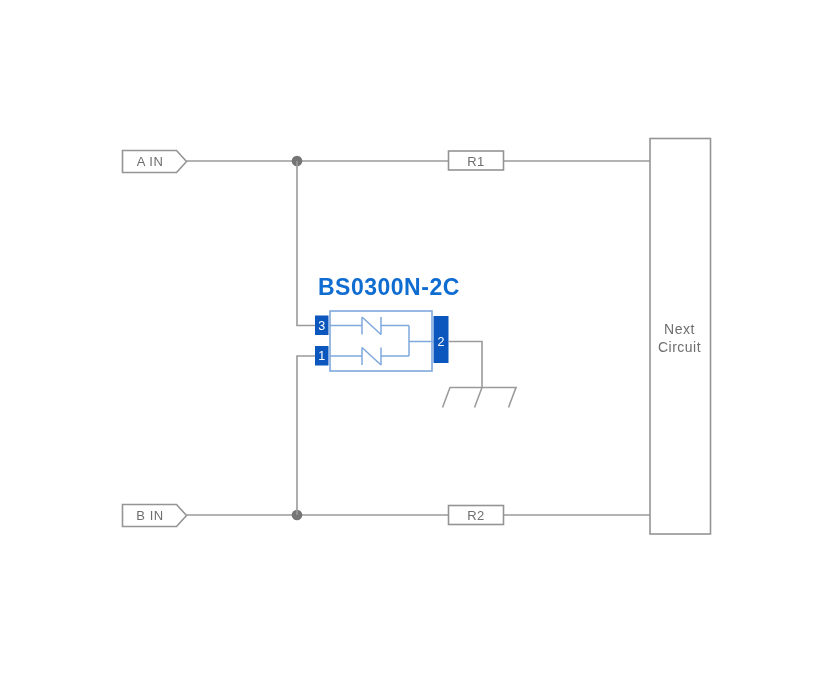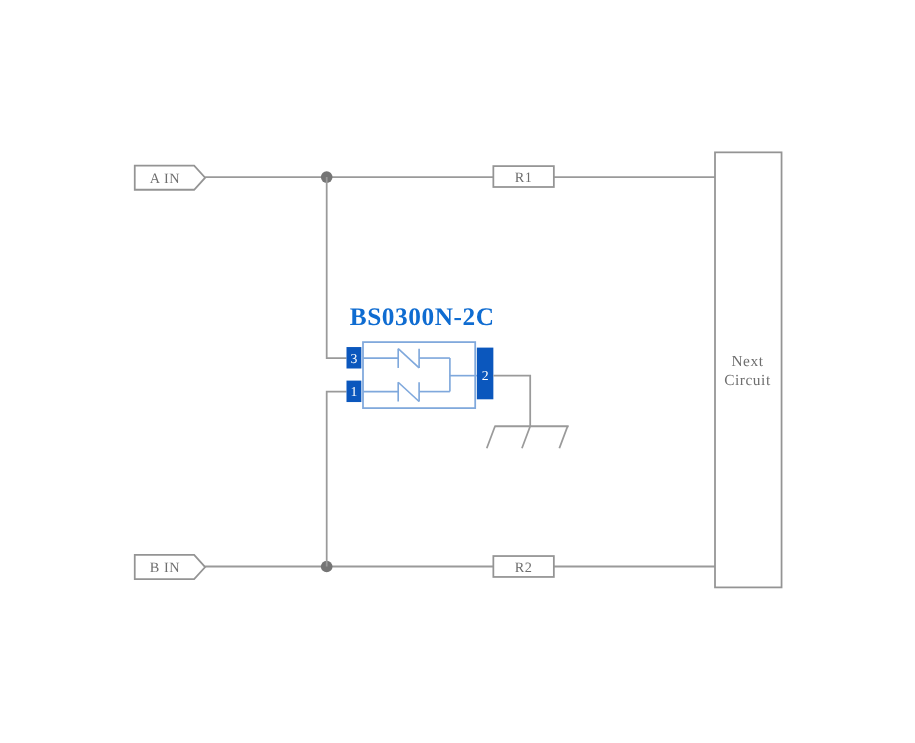--- a/index.html
+++ b/index.html
@@ -10,21 +10,21 @@
     --accent-blue:#0f6cd1;
     --pin-blue:#0b57bd;
     --light-blue:#7fa8dc;
     --bg:#ffffff;
   }
   html,body{margin:0;padding:0;background:#fff;}
   .canvas{
     position:relative;
     width:832px;height:675px;
     background:var(--bg);
-    font-family:Liberation Serif, serif;
+    font-family:Liberation Sans, sans-serif;
     overflow:hidden;
   }
   svg{display:block;}
   .wire{stroke:var(--wire);stroke-width:1.6;fill:none;}
   .gray-box{stroke:var(--box-border);stroke-width:1.6;fill:#ffffff;}
   .flag-shape{stroke:var(--box-border);stroke-width:1.6;fill:#ffffff;}
   .junction{fill:var(--junction);stroke:none;}
   .blue-line{stroke:var(--light-blue);stroke-width:1.5;fill:none;}
   .body-rect{stroke:var(--light-blue);stroke-width:1.6;fill:#ffffff;}
   .pin-rect{fill:var(--pin-blue);stroke:none;}

